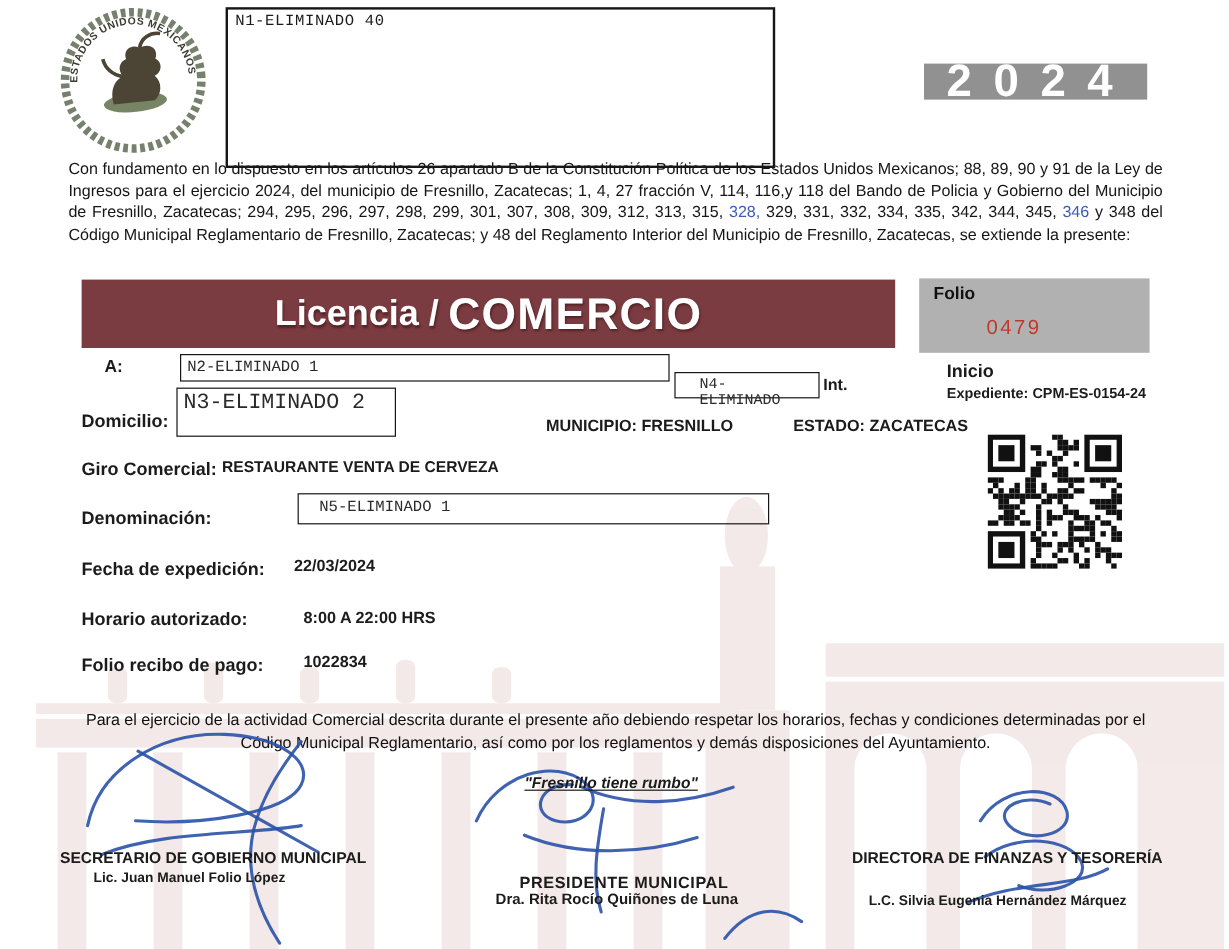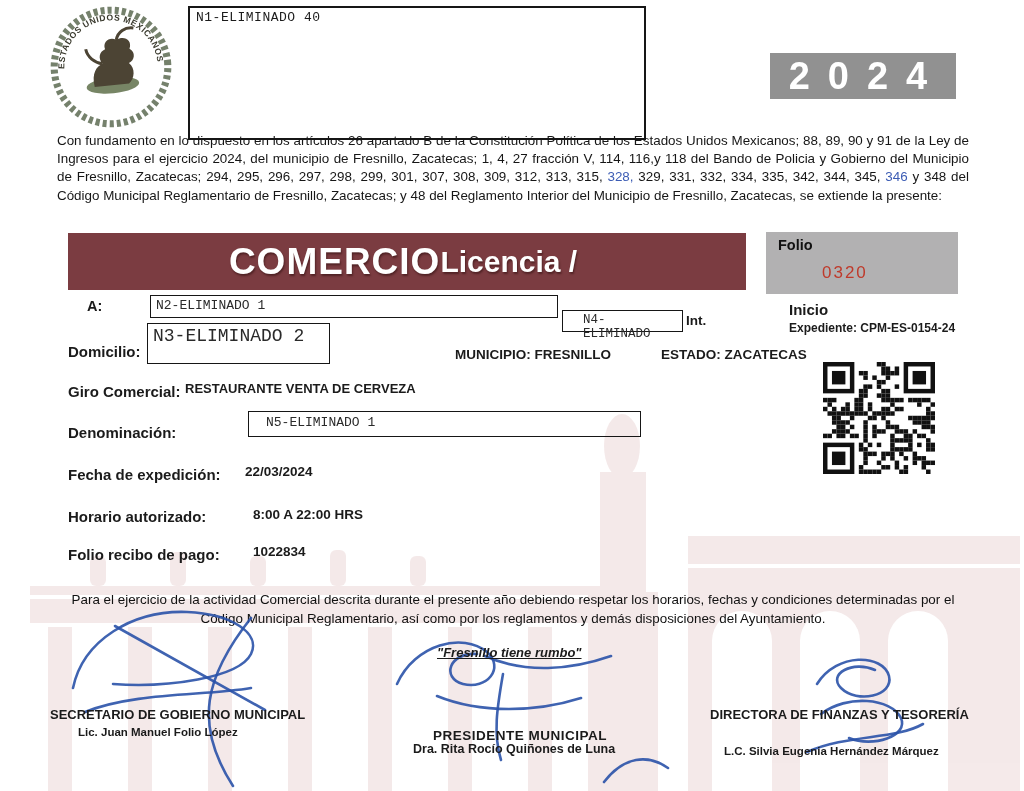--- a/index.html
+++ b/index.html
@@ -7,21 +7,21 @@
         font-family:"Liberation Sans",sans-serif;color:#1b1b1b;margin:0 auto;}
   .layer{position:absolute;z-index:1;}
   #watermark{position:absolute;left:0;top:0;z-index:0;}
   .mono{font-family:"Liberation Mono","DejaVu Sans Mono",monospace;}
   .rbox{border:1.6px solid #161616;background:transparent;color:#2a2a2a;}
   .blue{color:#3c5cb4;}
 
   #seal{left:40px;top:4px;width:142px;height:126px;transform:rotate(-6deg);}
   #n1box{left:188px;top:6px;width:442px;height:126px;border:2px solid #161616;
          padding:2px 6px;font-size:13px;letter-spacing:.5px;}
-  #yearBadge{left:770px;top:53px;width:186px;height:46px;background:#919191;color:#fff;
+  #yearBadge{left:770px;top:53px;width:186px;height:30px;background:#919191;color:#fff;
          font-size:38px;font-weight:bold;display:flex;align-items:center;justify-content:center;
          letter-spacing:18px;padding-left:8px;box-sizing:border-box;}
   #legalText{left:57px;top:132px;width:912px;font-size:13.4px;line-height:1.36;
          text-align:justify;color:#161616;}
   #banner{left:68px;top:233px;width:678px;height:57px;background:#7b3c41;
          display:flex;align-items:center;justify-content:center;}
   #bannerPrefix{color:#fff;font-size:30px;font-weight:bold;margin-right:8px;
          text-shadow:1px 2px 2px rgba(40,10,10,.5);}
   #bannerMain{color:#fff;font-size:37px;font-weight:bold;letter-spacing:1px;
          text-shadow:1px 2px 2px rgba(40,10,10,.5);}
@@ -116,27 +116,27 @@
     <span>N1-ELIMINADO 40</span>
   </div>
 
   <div id="yearBadge" class="layer">2024</div>
 
   <div id="legalText" class="layer">
     <span>Con fundamento en lo dispuesto en los artículos 26 apartado B de la Constitución Política de los Estados Unidos Mexicanos; 88, 89, 90 y 91 de la Ley de Ingresos para el ejercicio 2024, del municipio de Fresnillo, Zacatecas; 1, 4, 27 fracción V, 114, 116,y 118 del Bando de Policia y Gobierno del Municipio de Fresnillo, Zacatecas; 294, 295, 296, 297, 298, 299, 301, 307, 308, 309, 312, 313, 315, </span><span class="blue">328,</span><span> 329, 331, 332, 334, 335, 342, 344, 345, </span><span class="blue">346</span><span> y 348 del Código Municipal Reglamentario de Fresnillo, Zacatecas; y 48 del Reglamento Interior del Municipio de Fresnillo, Zacatecas, se extiende la presente:</span>
   </div>
 
   <div id="banner" class="layer">
+    <span id="bannerPrefix">Licencia /</span>
     <span id="bannerMain">COMERCIO</span>
-    <span id="bannerPrefix">Licencia /</span>
   </div>
 
   <div id="folioBox" class="layer">
     <div id="folioLabel">Folio</div>
-    <div id="folioNum">0320</div>
+    <div id="folioNum">0479</div>
   </div>
 
   <div id="aLabel" class="layer">A:</div>
   <div id="n2box" class="layer mono rbox">
     <span>N2-ELIMINADO 1</span>
   </div>
 
   <div id="n3box" class="layer mono rbox">
     <span>N3-ELIMINADO 2</span>
   </div>

